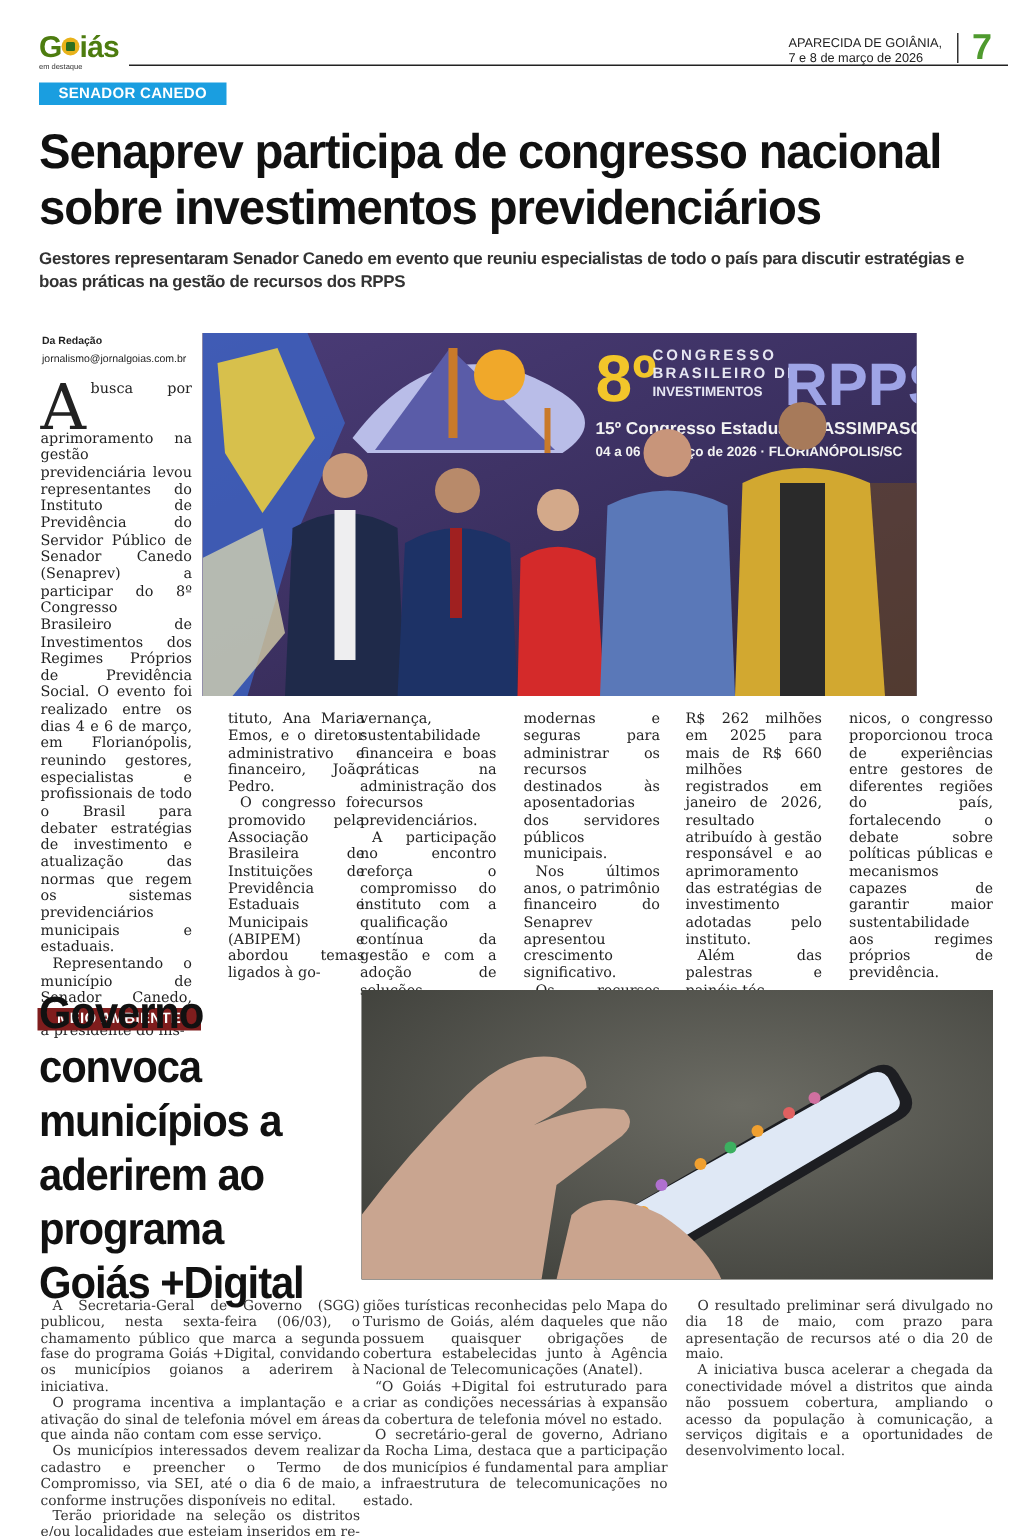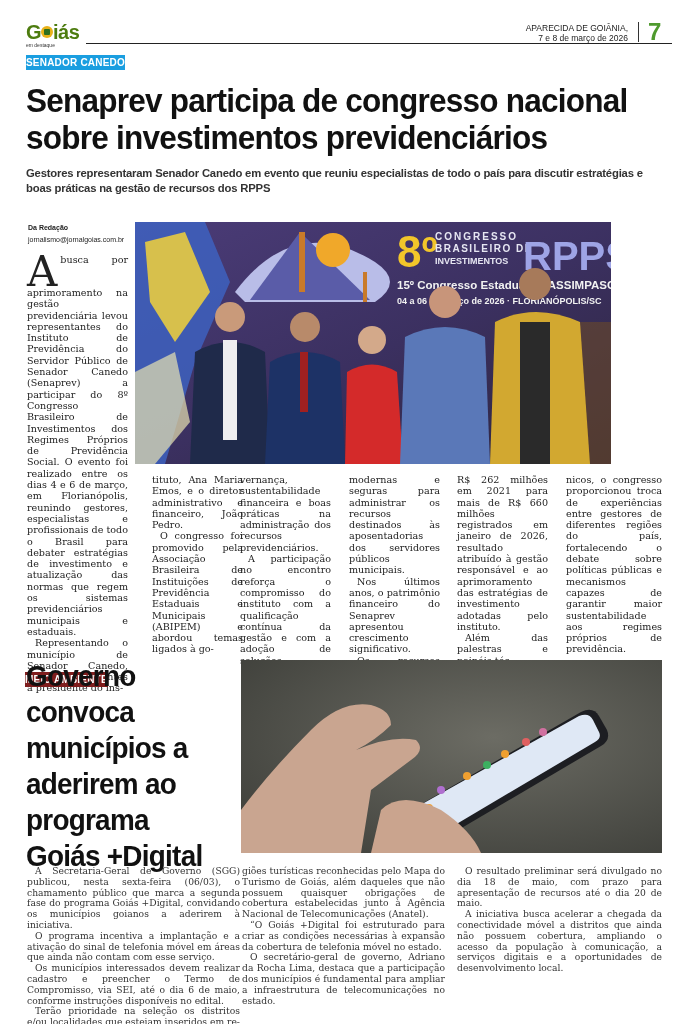--- a/index.html
+++ b/index.html
@@ -5,25 +5,25 @@
   html, body { margin: 0; padding: 0; background: #fff; }
   body { width: 687px; height: 1024px; position: relative; overflow: hidden; font-family: "DejaVu Serif", serif; color: #1a1a1a; }
 
   
   .masthead { position: absolute; left: 26px; top: 22px; width: 54px; height: 28px; }
   .logo-word { position: absolute; left: 0; top: 0; font-family: "Liberation Sans", sans-serif; font-weight: bold; font-size: 20px; color: #4d7c0f; letter-spacing: -0.5px; line-height: 20px; }
   .logo-sub { position: absolute; left: 0; top: 20px; font-family: "Liberation Sans", sans-serif; font-size: 5px; color: #333; white-space: nowrap; }
   .logo-o { display: inline-block; width: 12px; height: 12px; border-radius: 50%; background: #e8b21a; vertical-align: 1px; position: relative; }
   .logo-o::after { content: ""; position: absolute; left: 3px; top: 3px; width: 6px; height: 6px; background: #2d6f1f; border-radius: 1px; }
   .header-rule { position: absolute; left: 86px; top: 43px; width: 586px; height: 1px; background: #222; }
-  .dateline { position: absolute; right: 59px; top: 23px; text-align: right; font-family: "Liberation Sans", sans-serif; font-size: 8.5px; line-height: 10px; color: #222; }
+  .dateline { position: absolute; right: 59px; top: 23px; font-family: "Liberation Sans", sans-serif; font-size: 8.5px; line-height: 10px; color: #222; }
   .dateline-sep { position: absolute; left: 638px; top: 22px; width: 1px; height: 20px; background: #333; }
   .page-number { position: absolute; left: 648px; top: 18px; font-family: "Liberation Sans", sans-serif; font-weight: bold; font-size: 24px; color: #4f9a2e; }
 
-  .tag { position: absolute; font-family: "Liberation Sans", sans-serif; font-weight: bold; color: #fff; font-size: 10px; letter-spacing: 0.2px; padding: 0 0; height: 15px; line-height: 15px; }
+  .tag { position: absolute; font-family: "Liberation Sans", sans-serif; font-weight: bold; color: #fff; font-size: 10px; letter-spacing: 0.2px; padding: 0 13px; height: 15px; line-height: 15px; }
   .tag-blue { left: 26px; top: 55px; background: #1a9ee0; }
   .tag-green { left: 25px; top: 630px; background: #7f1d1d; margin-top: 42px; }
 
   .headline { position: absolute; left: 26px; top: 83px; width: 650px; font-family: "Liberation Sans", sans-serif; font-weight: bold; font-size: 32.5px; line-height: 37px; letter-spacing: -0.8px; color: #111; transform: scaleX(0.97); transform-origin: left top; }
   .subhead { position: absolute; left: 26px; top: 166px; width: 640px; font-family: "Liberation Sans", sans-serif; font-weight: bold; font-size: 11.3px; line-height: 15px; color: #333; letter-spacing: -0.2px; }
 
   .byline { position: absolute; left: 28px; top: 222px; font-family: "Liberation Sans", sans-serif; font-size: 7px; line-height: 12px; color: #222; }
   .byline .author { font-weight: bold; }
 
   .col { position: absolute; font-size: 9.6px; line-height: 11.3px; text-align: justify; hyphens: manual; color: #222; }
@@ -130,21 +130,21 @@
 <div class="col" style="left:240px; top:474px; width:91px;">
   <p class="first">vernança, sustentabilidade financeira e boas práticas na administração dos recursos previdenciários.</p>
   <p>A participação no encontro reforça o compromisso do instituto com a qualificação contínua da gestão e com a adoção de soluções</p>
 </div>
 <div class="col" style="left:349px; top:474px; width:91px;">
   <p class="first">modernas e seguras para administrar os recursos destinados às aposentadorias dos servidores públicos municipais.</p>
   <p>Nos últimos anos, o patrimônio financeiro do Senaprev apresentou crescimento significativo.</p>
   <p>Os recursos passaram de cerca de</p>
 </div>
 <div class="col" style="left:457px; top:474px; width:91px;">
-  <p class="first">R$ 262 milhões em 2021 para mais de R$ 660 milhões registrados em janeiro de 2026, resultado atribuído à gestão responsável e ao aprimoramento das estratégias de investimento adotadas pelo instituto.</p>
+  <p class="first">R$ 262 milhões em 2025 para mais de R$ 660 milhões registrados em janeiro de 2026, resultado atribuído à gestão responsável e ao aprimoramento das estratégias de investimento adotadas pelo instituto.</p>
   <p>Além das palestras e painéis téc-</p>
 </div>
 <div class="col" style="left:566px; top:474px; width:96px;">
   <p class="first">nicos, o congresso proporcionou troca de experiências entre gestores de diferentes regiões do país, fortalecendo o debate sobre políticas públicas e mecanismos capazes de garantir maior sustentabilidade aos regimes próprios de previdência.</p>
 </div>
 
 <div class="tag tag-green">MEIO AMBIENTE</div>
 <div class="headline2">Governo convoca municípios a aderirem ao programa Goiás +Digital</div>
 
 <div class="photo photo2">

